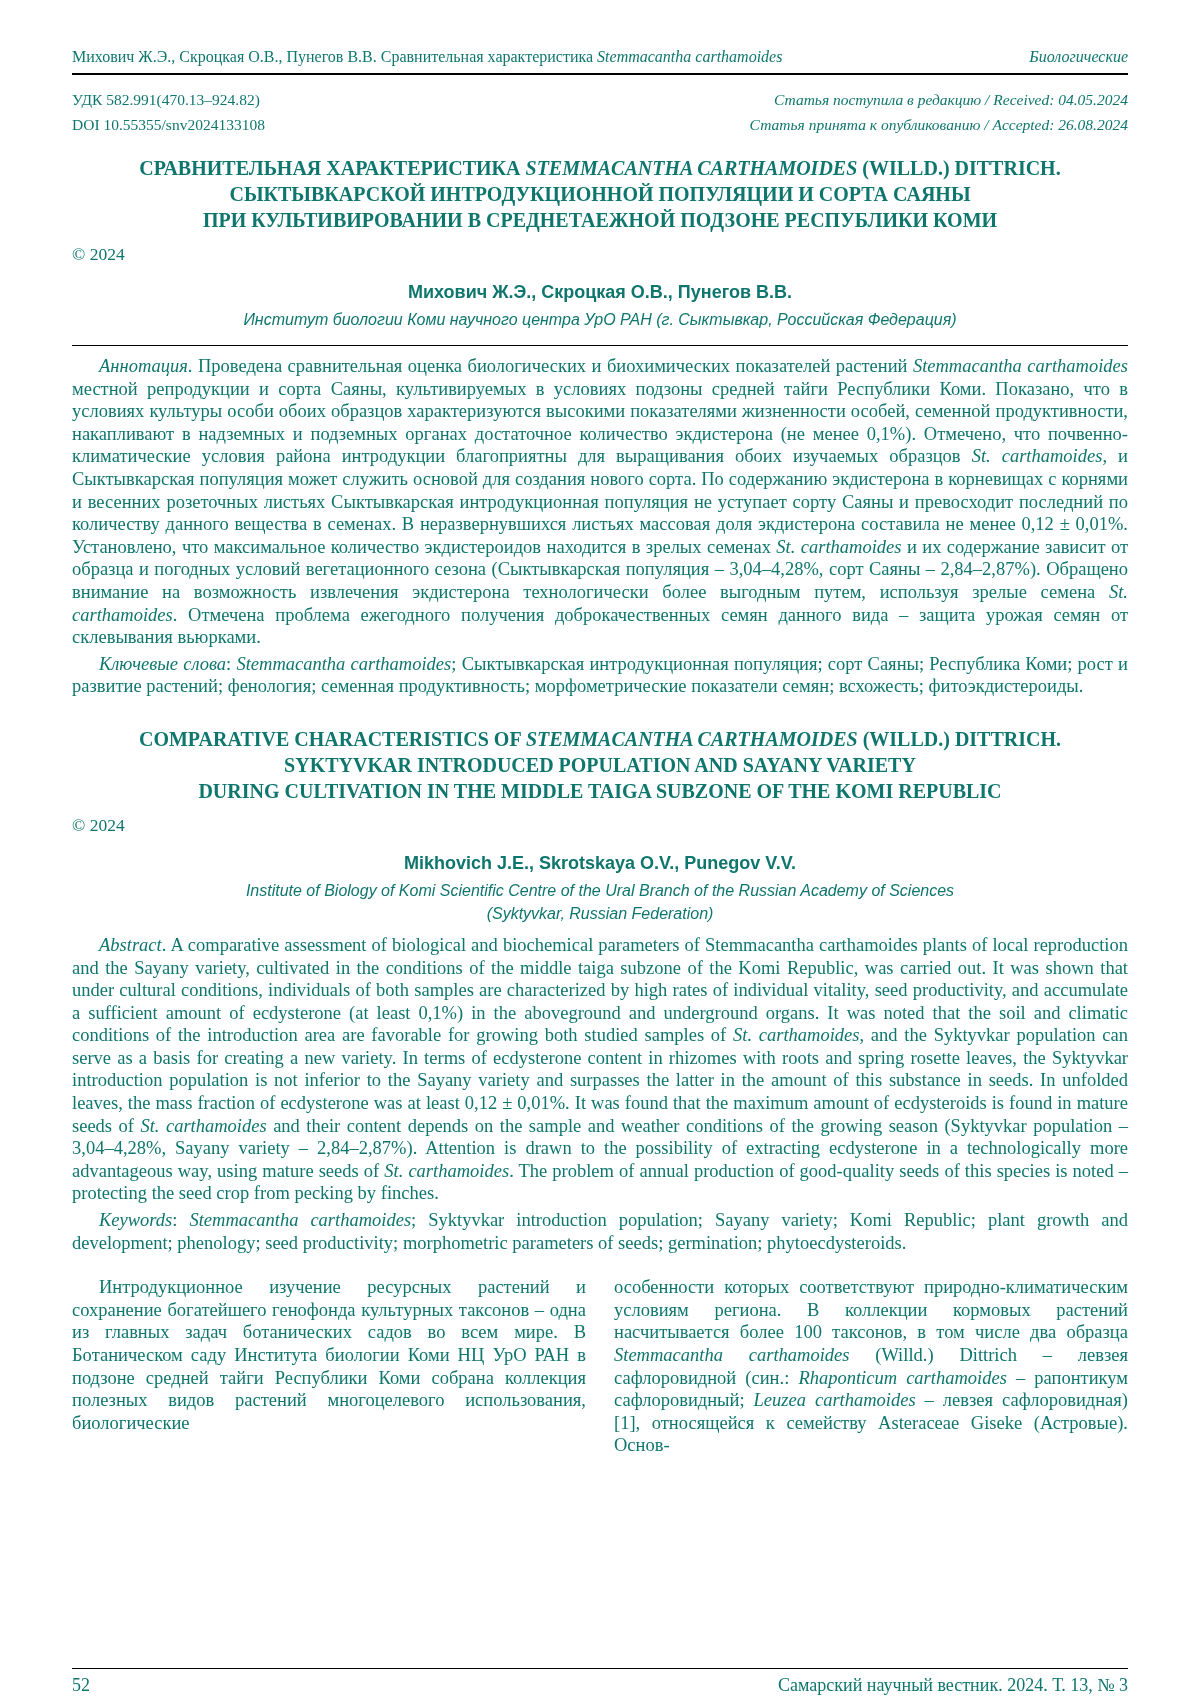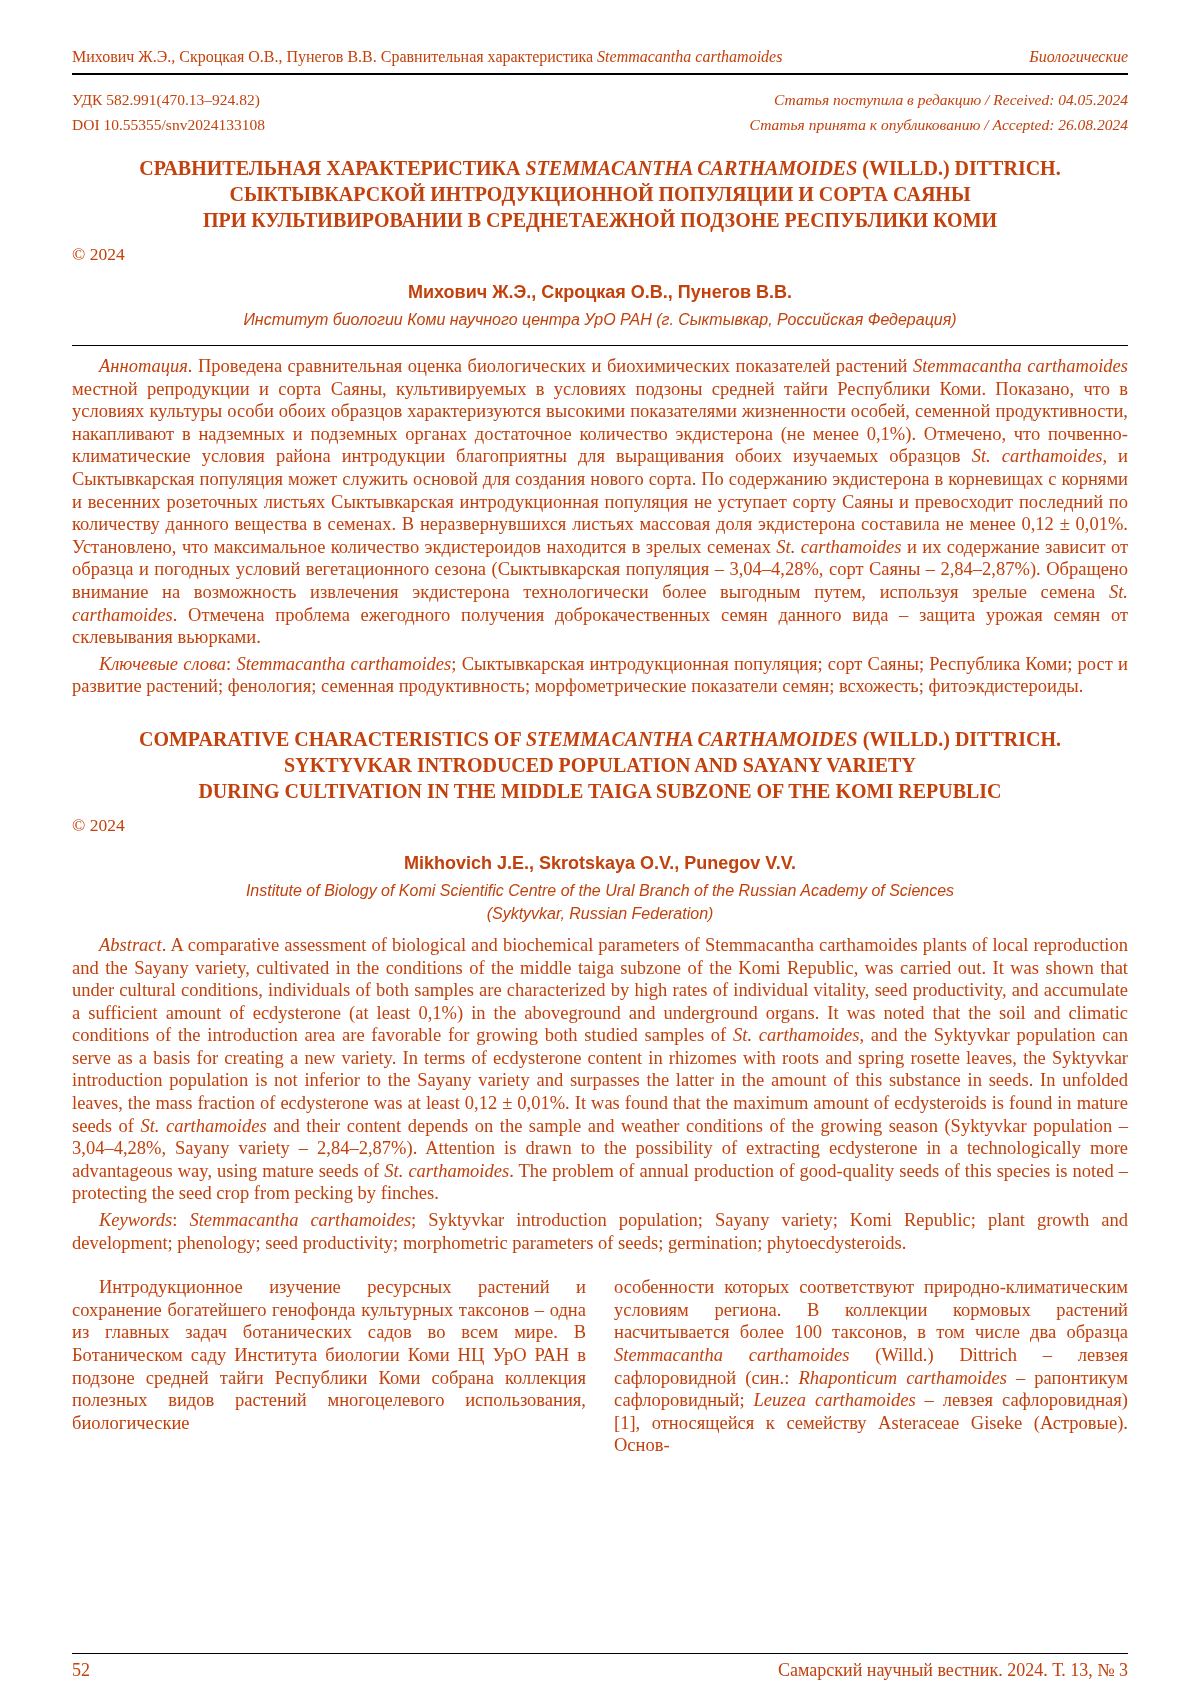--- a/index.html
+++ b/index.html
@@ -3,21 +3,21 @@
 <meta charset="utf-8">
 <style>
   * { margin: 0; padding: 0; box-sizing: border-box; }
   html, body { background: #ffffff; }
   .page {
     width: 1200px;
     height: 1697px;
     margin: 0 auto;
     position: relative;
     background: #ffffff;
-    color: #c2410c;
+    color: #0f766e;
     font-family: "Liberation Serif", serif;
     padding: 46px 72px 0 72px;
     overflow: hidden;
   }
   .it { font-style: italic; }
 
   
   .running-head { font-size: 16px; line-height: 22px; }
   .rh-row { display: flex; justify-content: space-between; align-items: baseline; }
   .rh-right { font-style: italic; white-space: nowrap; margin-left: 16px; }
@@ -60,21 +60,21 @@
   .col { flex: 1 1 0; min-width: 0; }
   .section-heading {
     font-size: 18.5px; font-weight: bold; font-style: italic;
     text-align: center; line-height: 23px; margin-bottom: 6px;
   }
   .col .body-par { margin-top: 0; }
   .no-indent { text-indent: 0; }
 
   
   .page-footer {
-    position: absolute; left: 72px; right: 72px; bottom: 15px;
+    position: absolute; left: 72px; right: 72px; bottom: 0;
   }
   .rule-footer { border-top: 1.5px solid #000; }
   .footer-row {
     display: flex; justify-content: space-between;
     font-size: 18px; line-height: 24px; margin-top: 4px;
   }
 </style>
 </head>
 <body>
 

